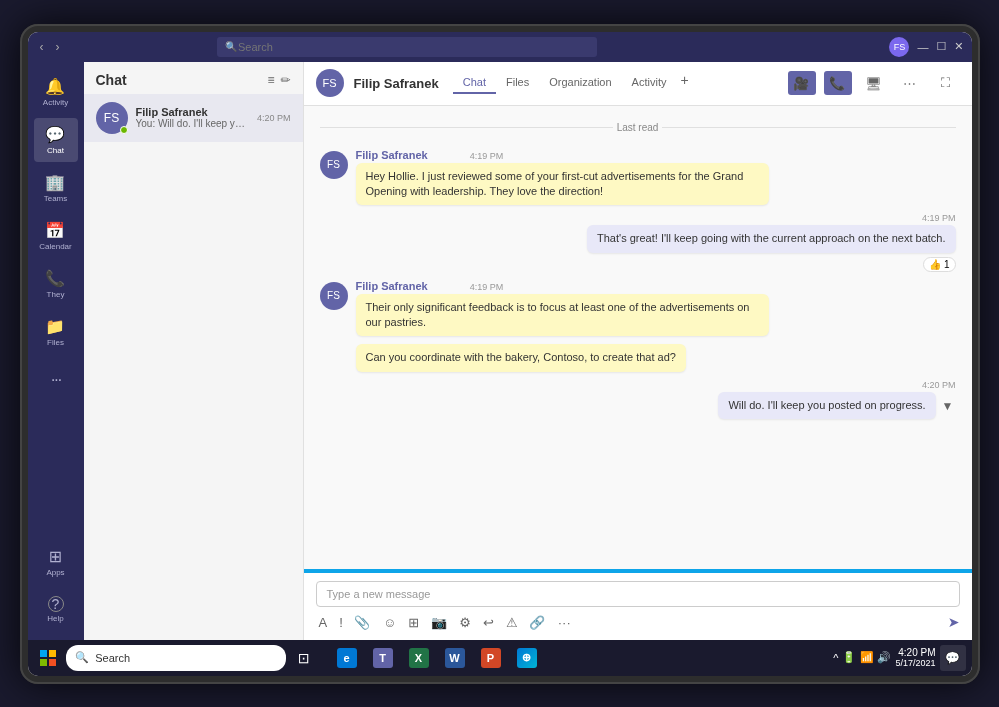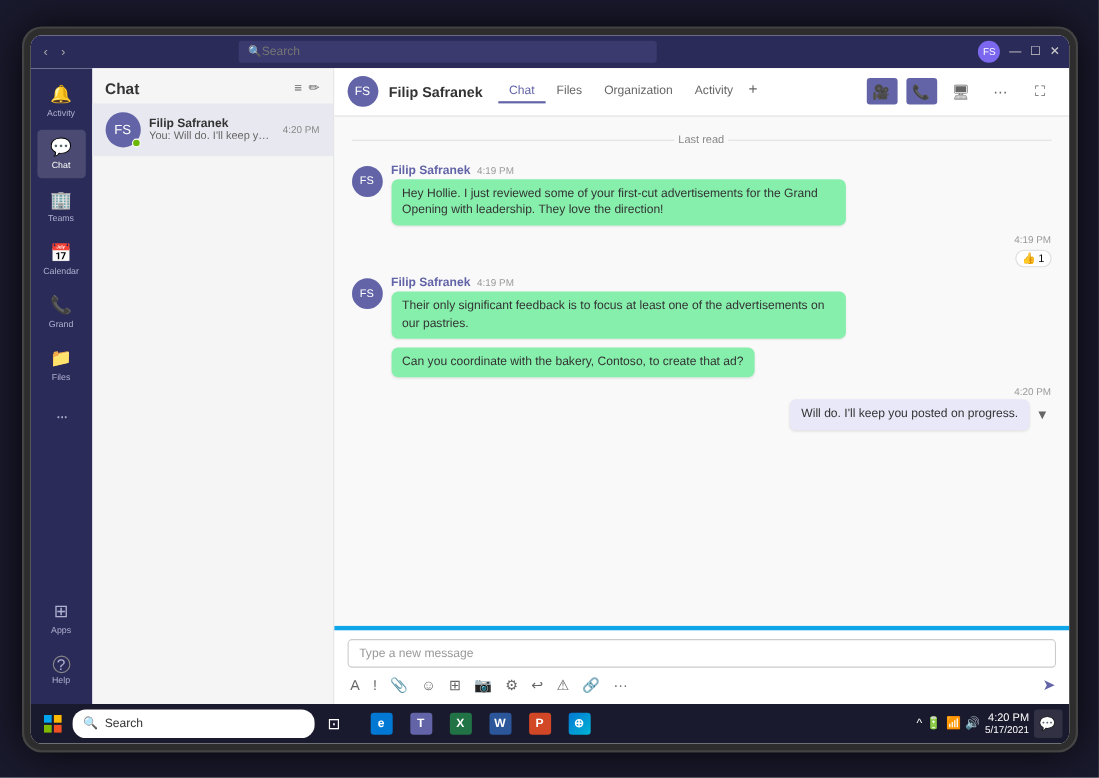--- a/index.html
+++ b/index.html
@@ -417,24 +417,25 @@
 
     .message-sender {
       font-size: 11px;
       font-weight: 600;
       color: #6264a7;
     }
 
     .message-time {
       font-size: 9px;
       color: #999;
+      margin-left: 36px;
     }
 
     .message-bubble {
-      background: #86efac;
+      background: #fef9c3;
       border-radius: 6px;
       padding: 6px 10px;
       font-size: 11px;
       color: #333;
       line-height: 1.4;
       box-shadow: 0 1px 2px rgba(0,0,0,0.08);
     }
 
     .message-bubble.outgoing-bubble {
       background: #e8e8f8;
@@ -681,21 +682,21 @@
         <div class="sidebar-item">
           <span class="sidebar-icon">🏢</span>
           <span class="sidebar-label">Teams</span>
         </div>
         <div class="sidebar-item">
           <span class="sidebar-icon">📅</span>
           <span class="sidebar-label">Calendar</span>
         </div>
         <div class="sidebar-item">
           <span class="sidebar-icon">📞</span>
-          <span class="sidebar-label">Grand</span>
+          <span class="sidebar-label">They</span>
         </div>
         <div class="sidebar-item">
           <span class="sidebar-icon">📁</span>
           <span class="sidebar-label">Files</span>
         </div>
         <div class="sidebar-item">
           <span class="sidebar-icon" style="font-size:16px;letter-spacing:-2px;">···</span>
         </div>
         <div class="sidebar-bottom">
           <div class="sidebar-item">
@@ -780,20 +781,21 @@
               </div>
               <div class="message-bubble">Hey Hollie. I just reviewed some of your first-cut advertisements for the Grand Opening with leadership. They love the direction!</div>
             </div>
           </div>
 
           <div class="message-row outgoing">
             <div class="message-content">
               <div class="message-sender-row">
                 <span class="message-time">4:19 PM</span>
               </div>
+              <div class="message-bubble outgoing-bubble">That's great! I'll keep going with the current approach on the next batch.</div>
               <div class="message-reaction">
                 <div class="reaction-badge">
                   <span>👍</span>
                   <span>1</span>
                 </div>
               </div>
             </div>
           </div>
 
           <div class="message-row">

